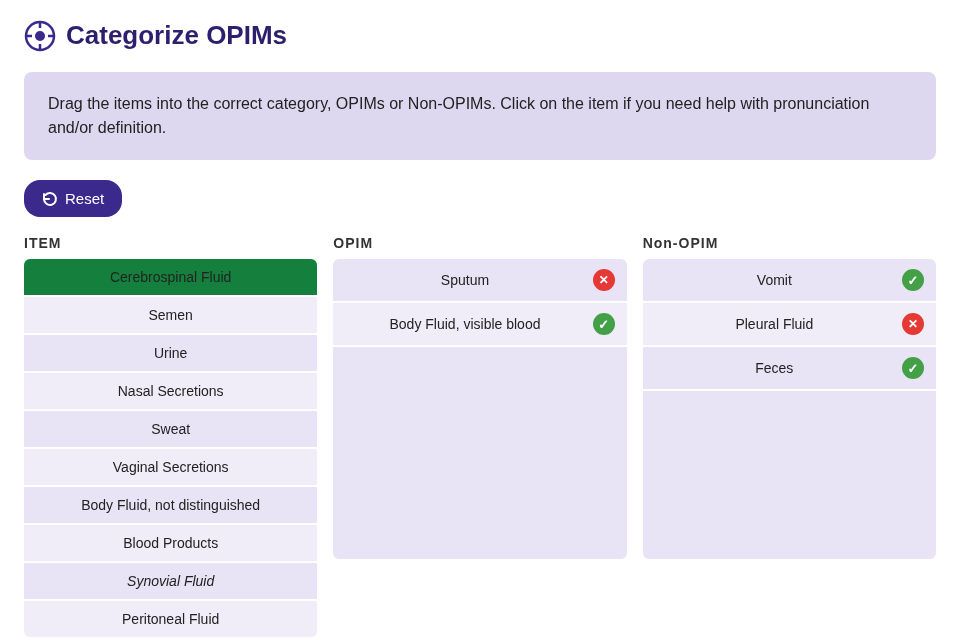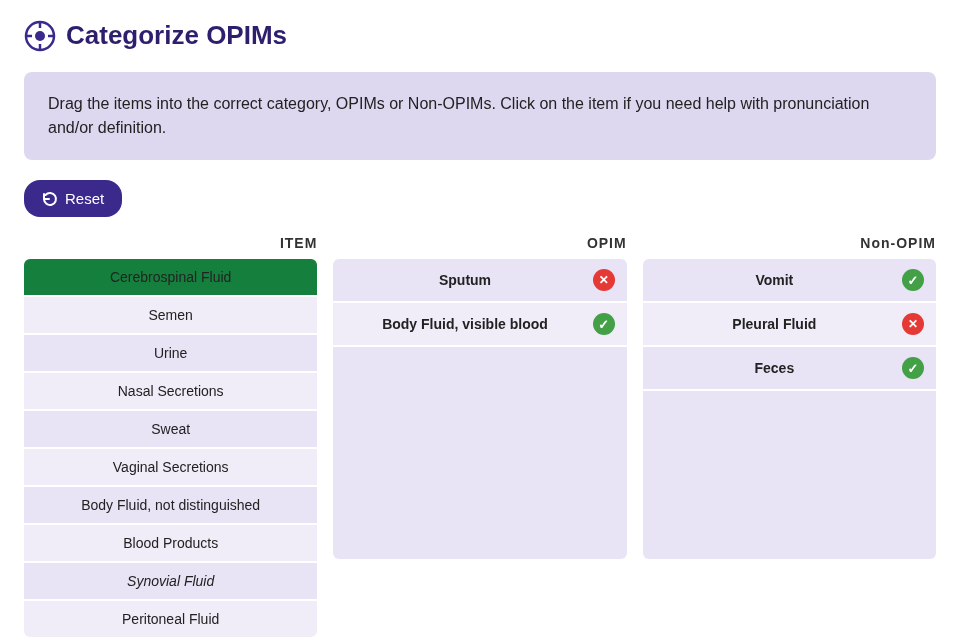--- a/index.html
+++ b/index.html
@@ -58,21 +58,21 @@
       display: flex;
       gap: 16px;
       align-items: flex-start;
     }
     .column {
       flex: 1;
       display: flex;
       flex-direction: column;
     }
     .column-header {
-      text-align: right;
+      text-align: left;
       font-size: 14px;
       font-weight: 700;
       color: #333;
       letter-spacing: 1px;
       margin-bottom: 8px;
     }
     .column-body {
       border-radius: 6px;
       overflow: hidden;
       display: flex;
@@ -101,21 +101,20 @@
       text-align: left;
       font-size: 14px;
       color: #222;
       cursor: grab;
       user-select: none;
       min-height: 36px;
       display: flex;
       align-items: center;
       justify-content: space-between;
       gap: 8px;
-      font-weight: bold;
     }
     .item-row-with-icon:nth-child(even) {
       background: #f0edf9;
     }
     .item-label {
       flex: 1;
       text-align: center;
     }
     .icon-x {
       width: 22px;

